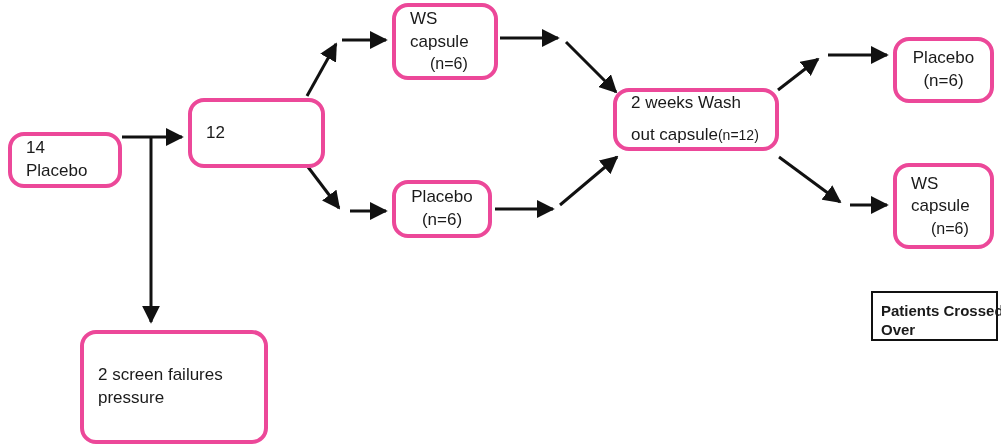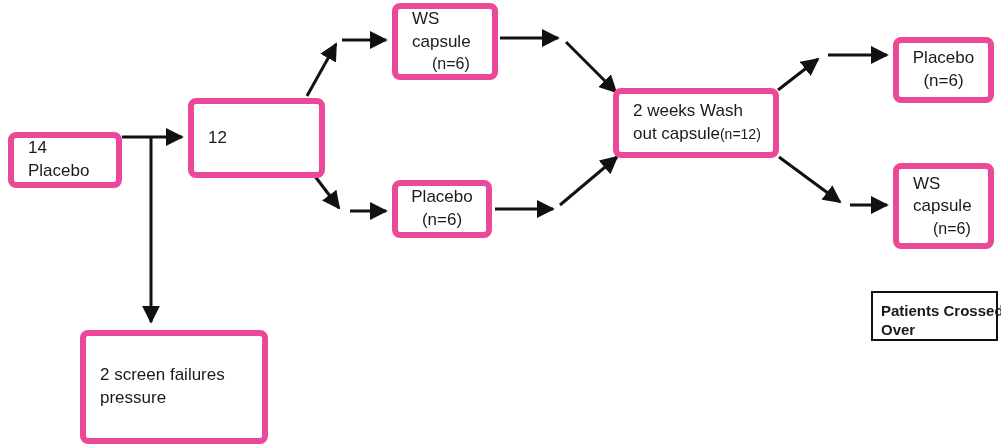--- a/index.html
+++ b/index.html
@@ -22,22 +22,22 @@
     left: 0;
     top: 0;
     width: 1001px;
     height: 448px;
     pointer-events: none;
   }
   .node {
     position: absolute;
     box-sizing: border-box;
     background: #ffffff;
-    border: 6px solid #ec4899;
-    border-radius: 8px;
+    border: 4px solid #ec4899;
+    border-radius: 16px;
     display: flex;
     flex-direction: column;
     justify-content: center;
     z-index: 2;
   }
   .node .line {
     display: block;
     font-size: 17px;
     line-height: 1.33;
     white-space: nowrap;
@@ -64,24 +64,24 @@
   .legend-box .line {
     display: block;
     font-size: 15px;
     line-height: 1.28;
     font-weight: 600;
     white-space: nowrap;
   }
 
   
   #node-screened      { left: 8px;   top: 108px; width: 114px; height: 56px; margin-top: 24px; }
-  #node-randomised    { left: 188px; top: 98px;  width: 137px; height: 80px; }
+  #node-randomised    { left: 188px; top: 98px;  width: 137px; height: 70px; }
   #node-ws-1          { left: 392px; top: 3px;   width: 106px; height: 77px; }
   #node-placebo-1     { left: 392px; top: 180px; width: 100px; height: 58px; }
-  #node-washout       { left: 613px; top: 88px;  width: 166px; height: 70px; }
+  #node-washout       { left: 613px; top: 88px;  width: 166px; height: 63px; justify-content: space-between; }
   #node-placebo-2     { left: 893px; top: 37px;  width: 101px; height: 66px; }
   #node-ws-2          { left: 893px; top: 163px; width: 101px; height: 86px; }
   #node-failures      { left: 80px;  top: 330px; width: 188px; height: 114px; }
   #legend-crossover   { left: 871px; top: 281px; width: 127px; height: 50px; }
 </style>
 </head>
 <body>
 
 <div id="canvas">
 

